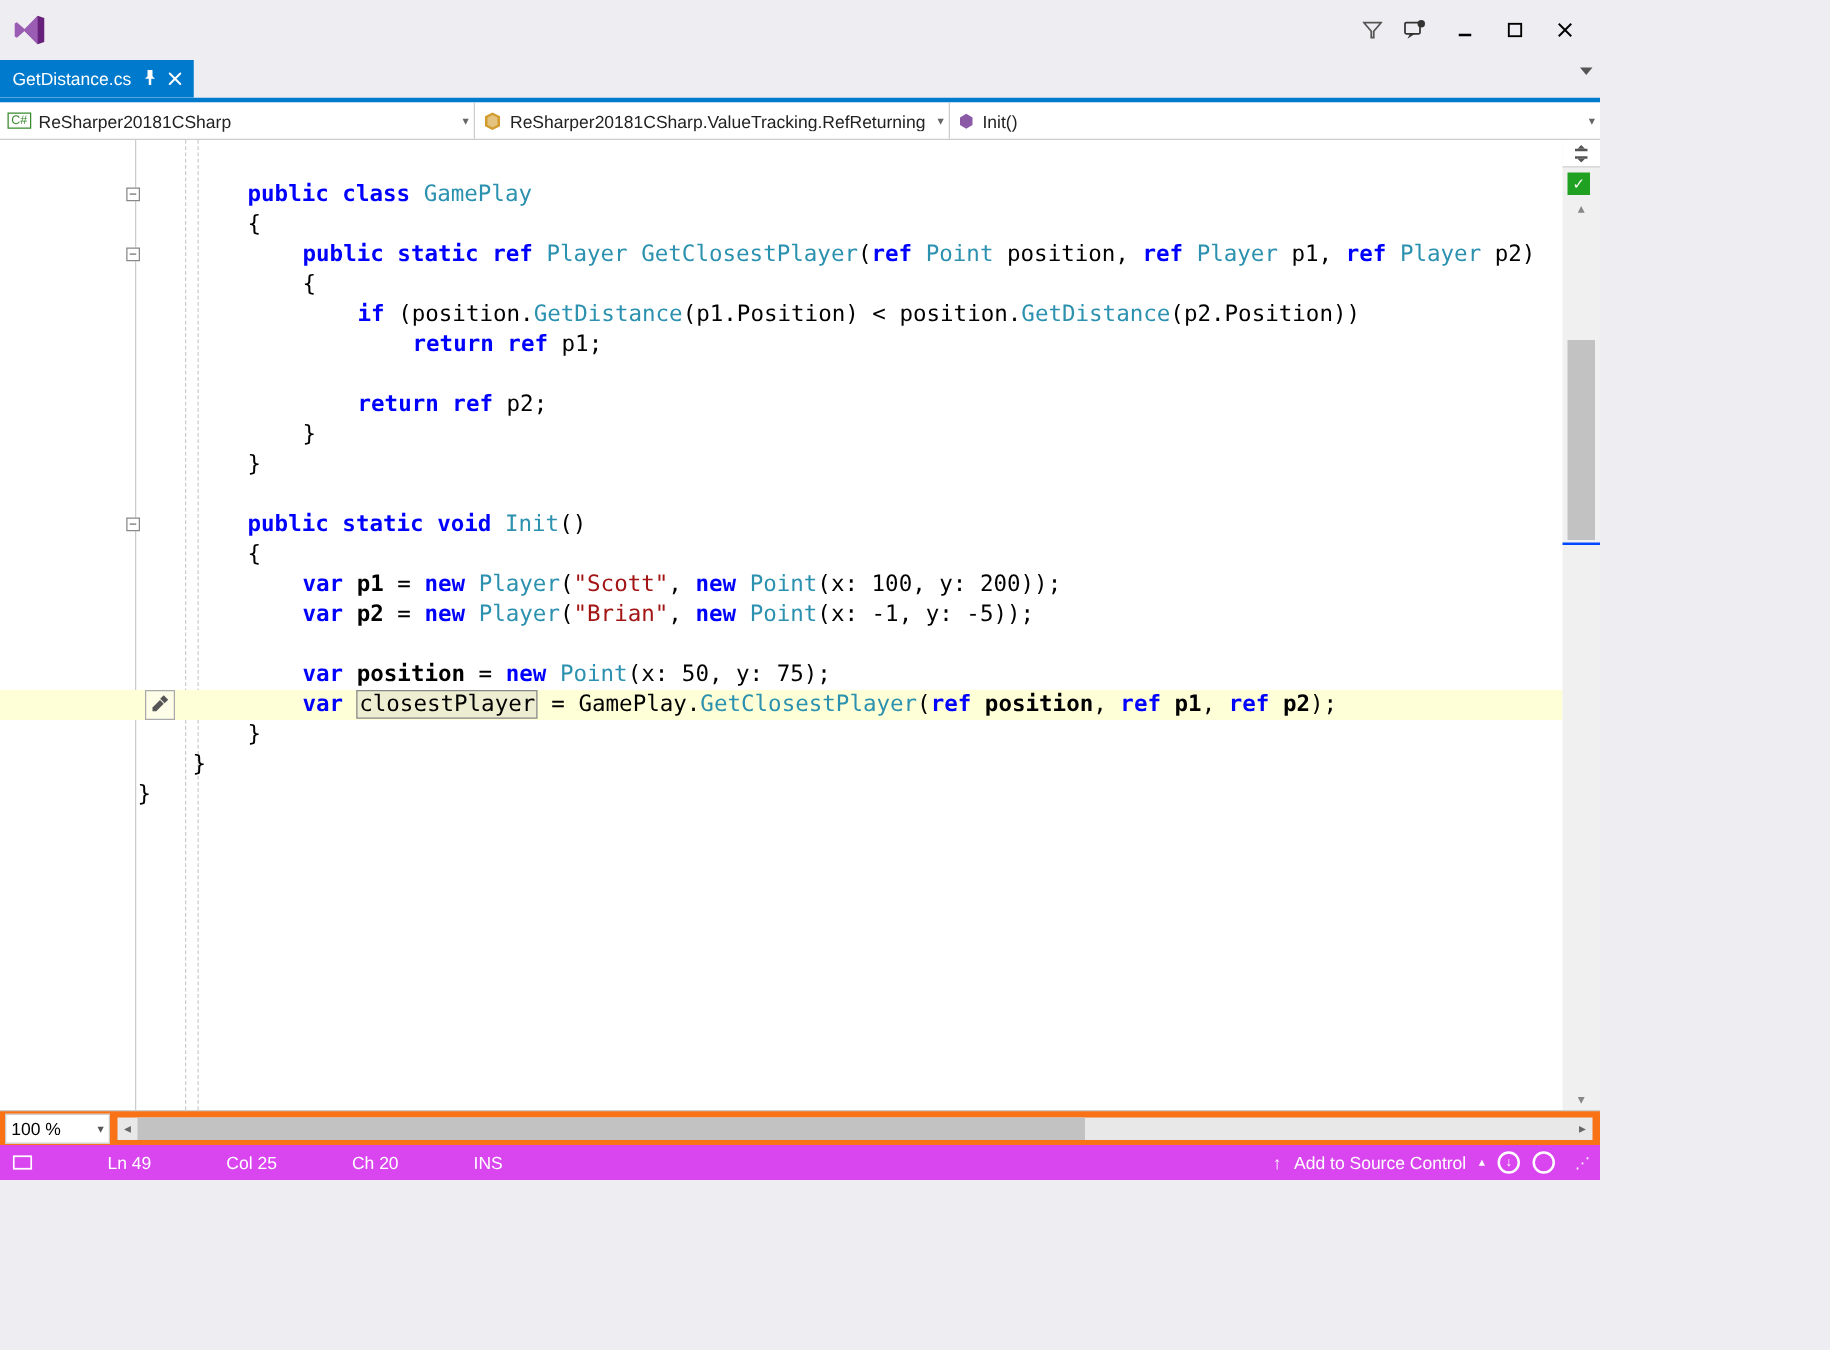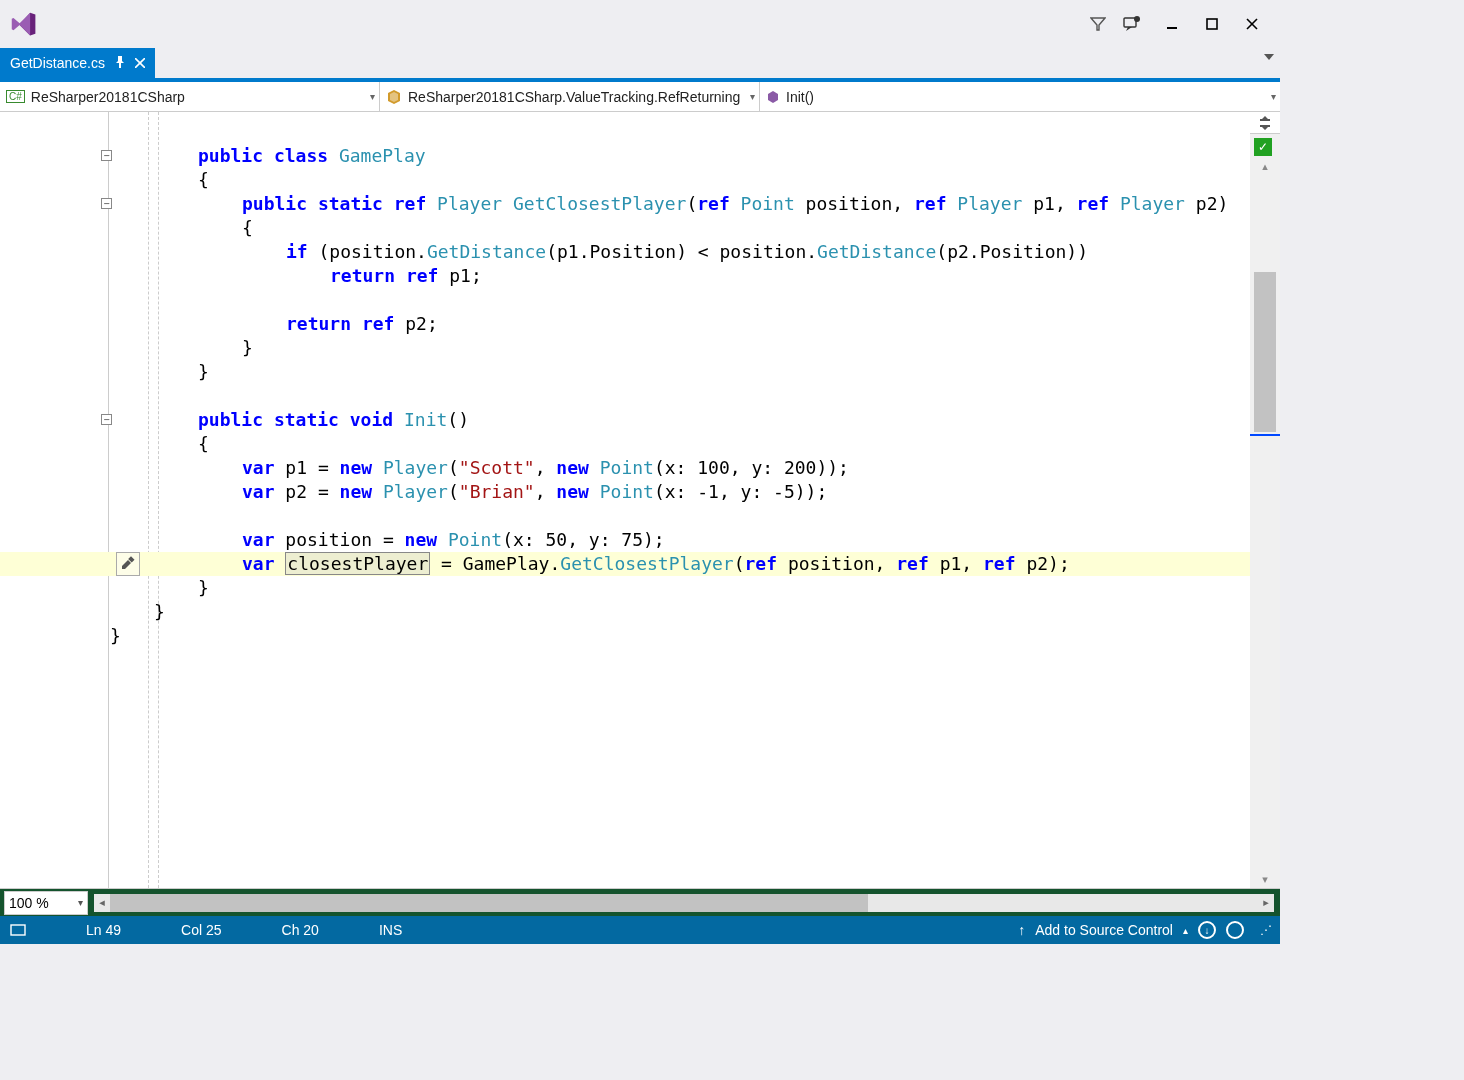--- a/index.html
+++ b/index.html
@@ -45,34 +45,34 @@
 .box-var { border: 1px solid #888; padding: 0 1px; background: rgba(200,200,200,0.3);}
 .hammer { position: absolute; left: 116px; width: 24px; height: 24px; border: 1px solid #aaa; background: #fdfde8; display:flex; align-items:center; justify-content:center;}
 .vscroll { position: absolute; right: 0; top: 0; bottom: 0; width: 30px; background: #f0f0f0; }
 .vscroll .split-icon { height: 22px; border-bottom: 1px solid #ccc; display:flex; align-items:center; justify-content:center; color:#555; background:#fff;}
 .vscroll .ok-box { margin: 4px; width: 18px; height: 18px; background: #21a121; display:flex; align-items:center; justify-content:center; color:#fff; font-size:12px;}
 .vscroll .up-arrow { text-align:center; color:#888; font-size:11px; margin-top:2px;}
 .vscroll .track { position: absolute; top: 70px; bottom: 20px; left: 0; right: 0; }
 .vscroll .thumb { position: absolute; left: 4px; right: 4px; background: #c2c2c2; }
 .vscroll .caret-mark { position: absolute; left: 0; right: 0; height: 2px; background: #0048ff;}
 .vscroll .dn-arrow { position:absolute; bottom:2px; left:0; right:0; text-align:center; color:#888; font-size:11px;}
-.zoom-row { height: 28px; background: #14532d; display: flex; align-items: center; border-top: 1px solid #ccc; }
+.zoom-row { height: 28px; background: #f97316; display: flex; align-items: center; border-top: 1px solid #ccc; }
 .zoom-box { width: 84px; height: 24px; border: 1px solid #ccc; background: #fff; margin-left: 4px; display: flex; align-items: center; padding: 0 4px; font-size: 14px; justify-content: space-between;}
 .hscroll { flex: 1; height: 18px; background: #e8e8e8; margin: 0 6px; position: relative; display:flex; align-items:center;}
 .hscroll .h-arrow { width: 16px; text-align:center; color:#666; font-size:11px;}
 .hscroll .h-track { flex:1; height: 18px; position: relative;}
 .hscroll .h-thumb { position: absolute; left: 0; width: 66%; top: 0; bottom: 0; background: #c2c2c2;}
-.statusbar { height: 28px; background: #0369a1; color: #fff; display: flex; align-items: center; padding: 0 10px; font-size: 14px; }
+.statusbar { height: 28px; background: #d946ef; color: #fff; display: flex; align-items: center; padding: 0 10px; font-size: 14px; }
 .statusbar .sb-item { margin-right: 60px; display:flex; align-items:center; gap:6px;}
 .statusbar .sb-spacer { flex: 1; }
 .statusbar .sb-right { display:flex; align-items:center; gap:10px;}
 .sb-circle { width:18px; height:18px; border:2px solid #fff; border-radius:50%;}
 .sb-dl { width:18px; height:18px; border:2px solid #fff; border-radius:50%; display:flex; align-items:center; justify-content:center; font-size:10px;}
 .grip { font-size:12px; letter-spacing:-2px; margin-left:6px;}
-.bold { font-weight: normal; }
+.bold { font-weight: bold; }
 </style>
 </head>
 <body>
 
 <div class="titlebar">
   <div class="vs-logo">
     <svg viewBox="0 0 32 32">
         <path fill="#68217a" d="M23 3l6 2v22l-6 2-12-12 12-14z"></path>
         <path fill="#9a5db3" d="M11 17L4 23l-2-1V10l2-1 7 6 12-12v26L11 17z"></path>
       </svg>

